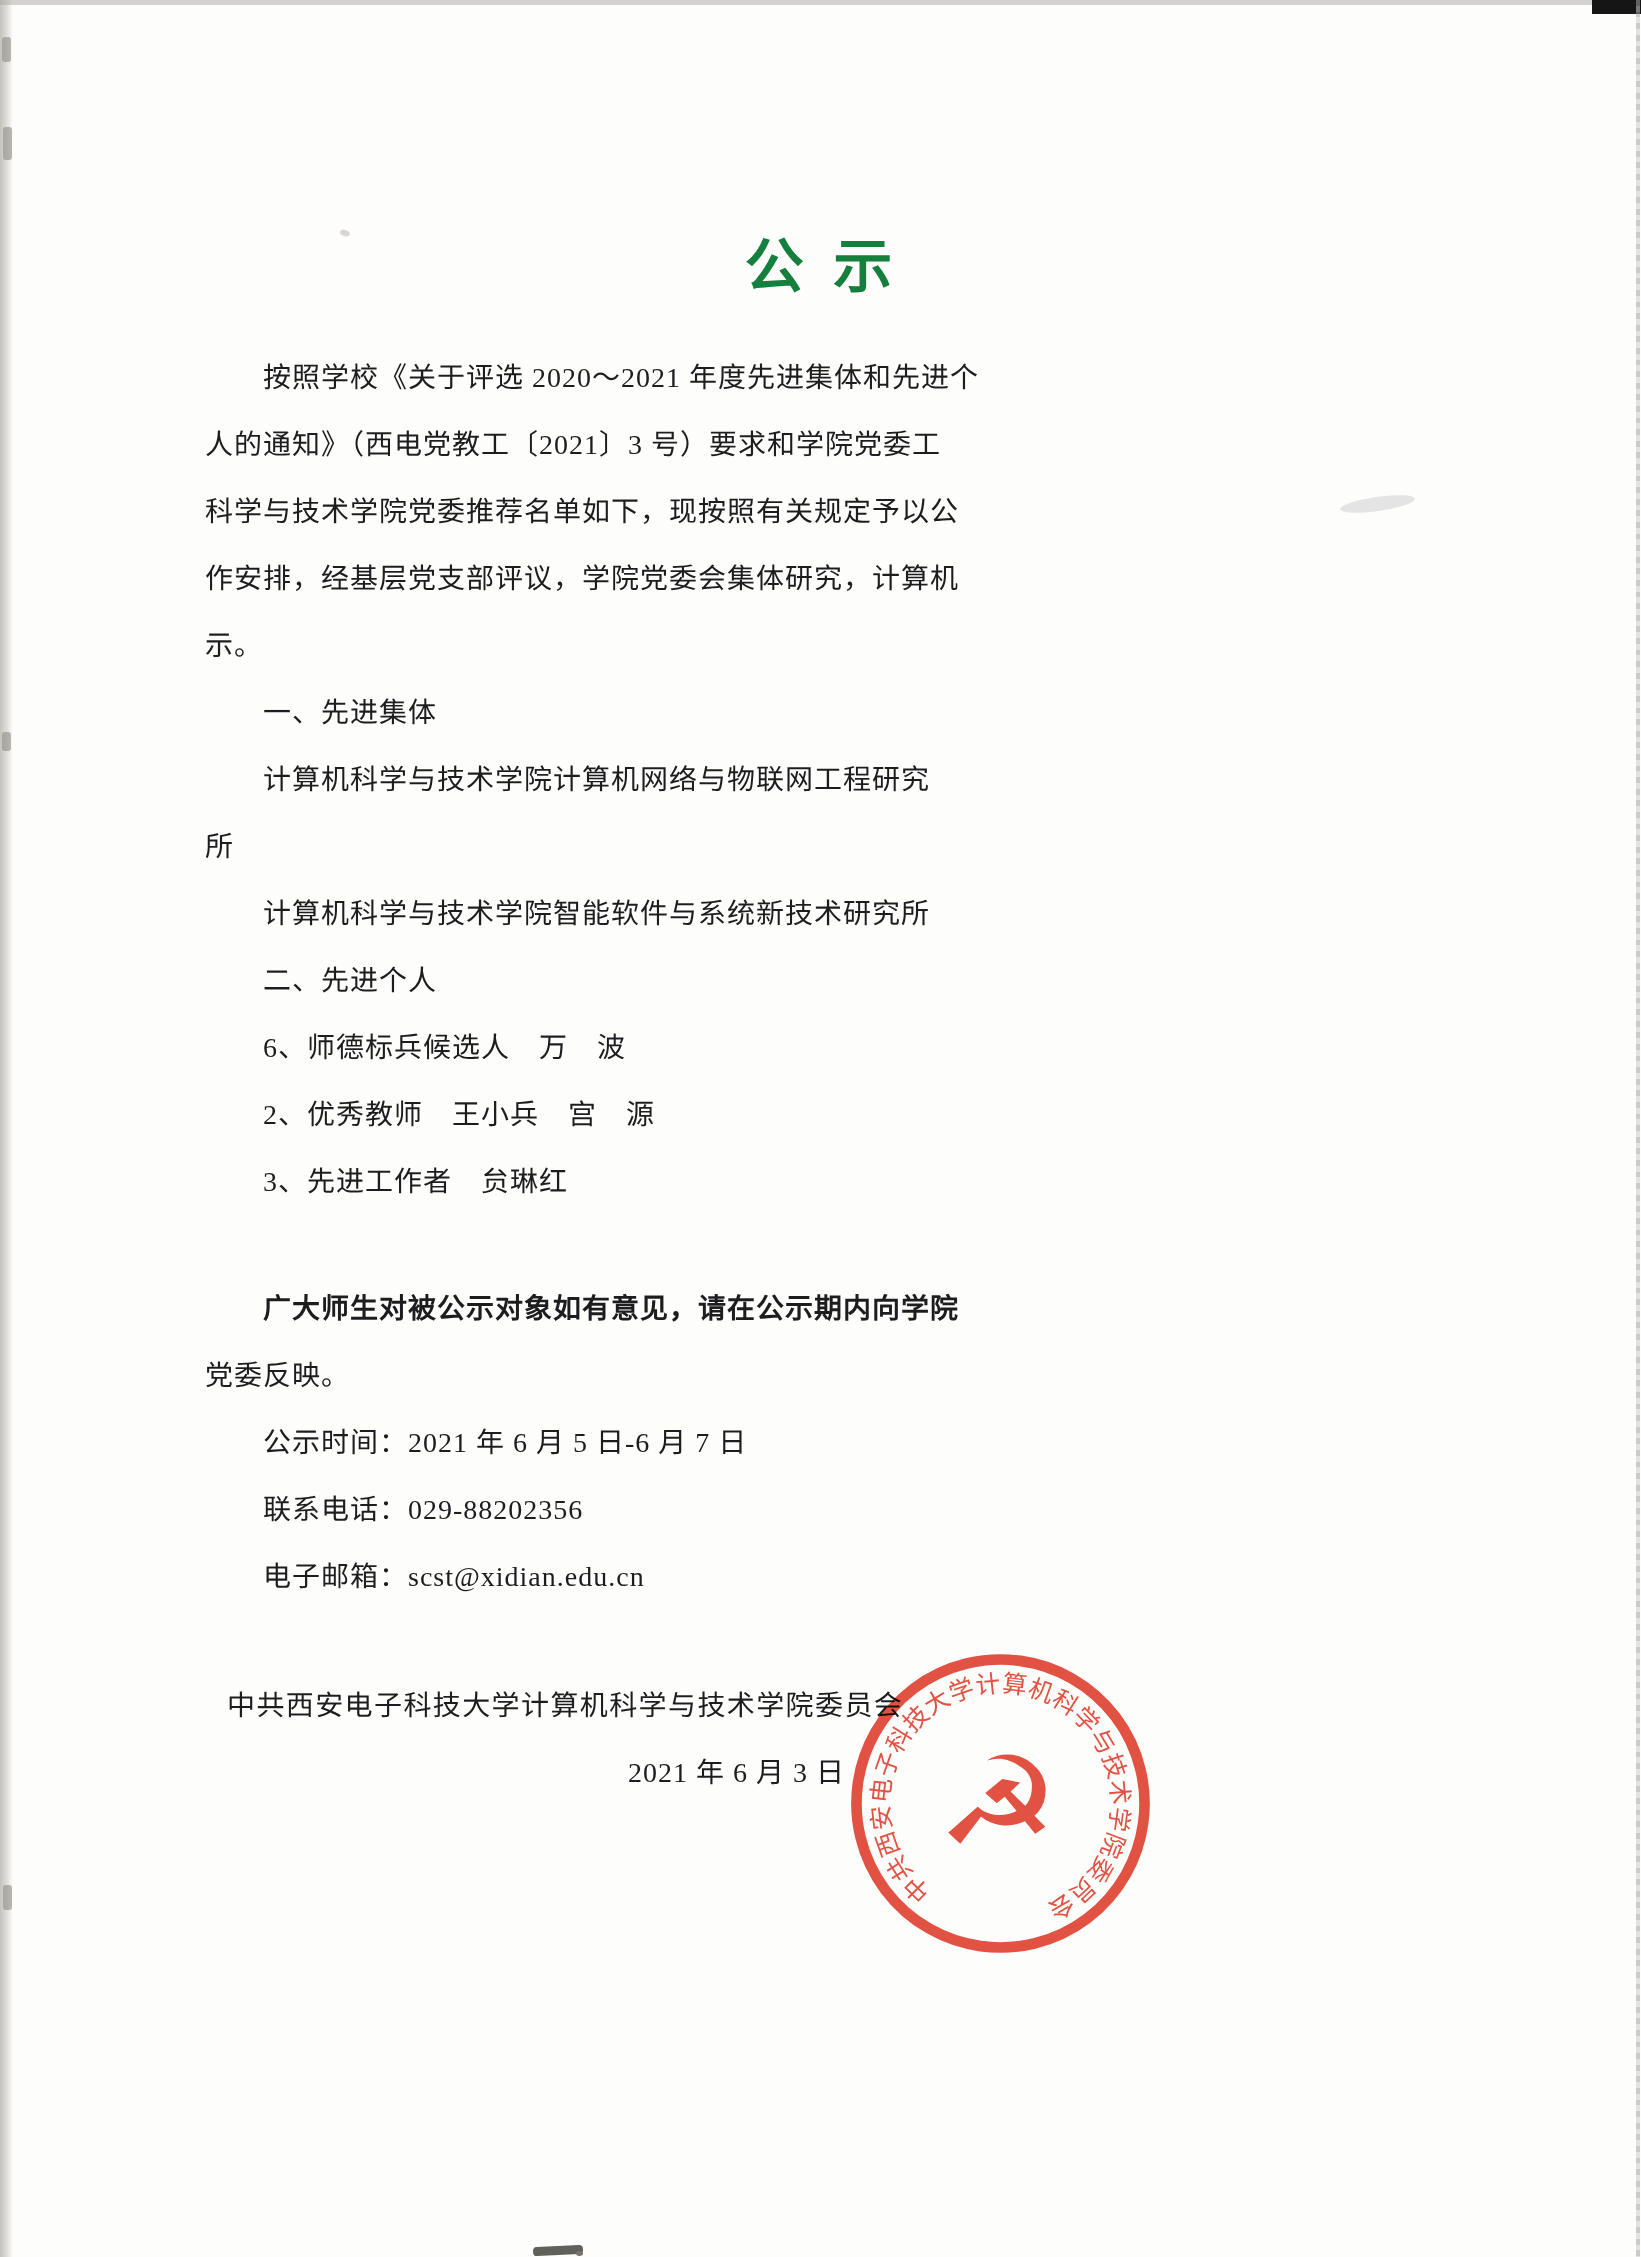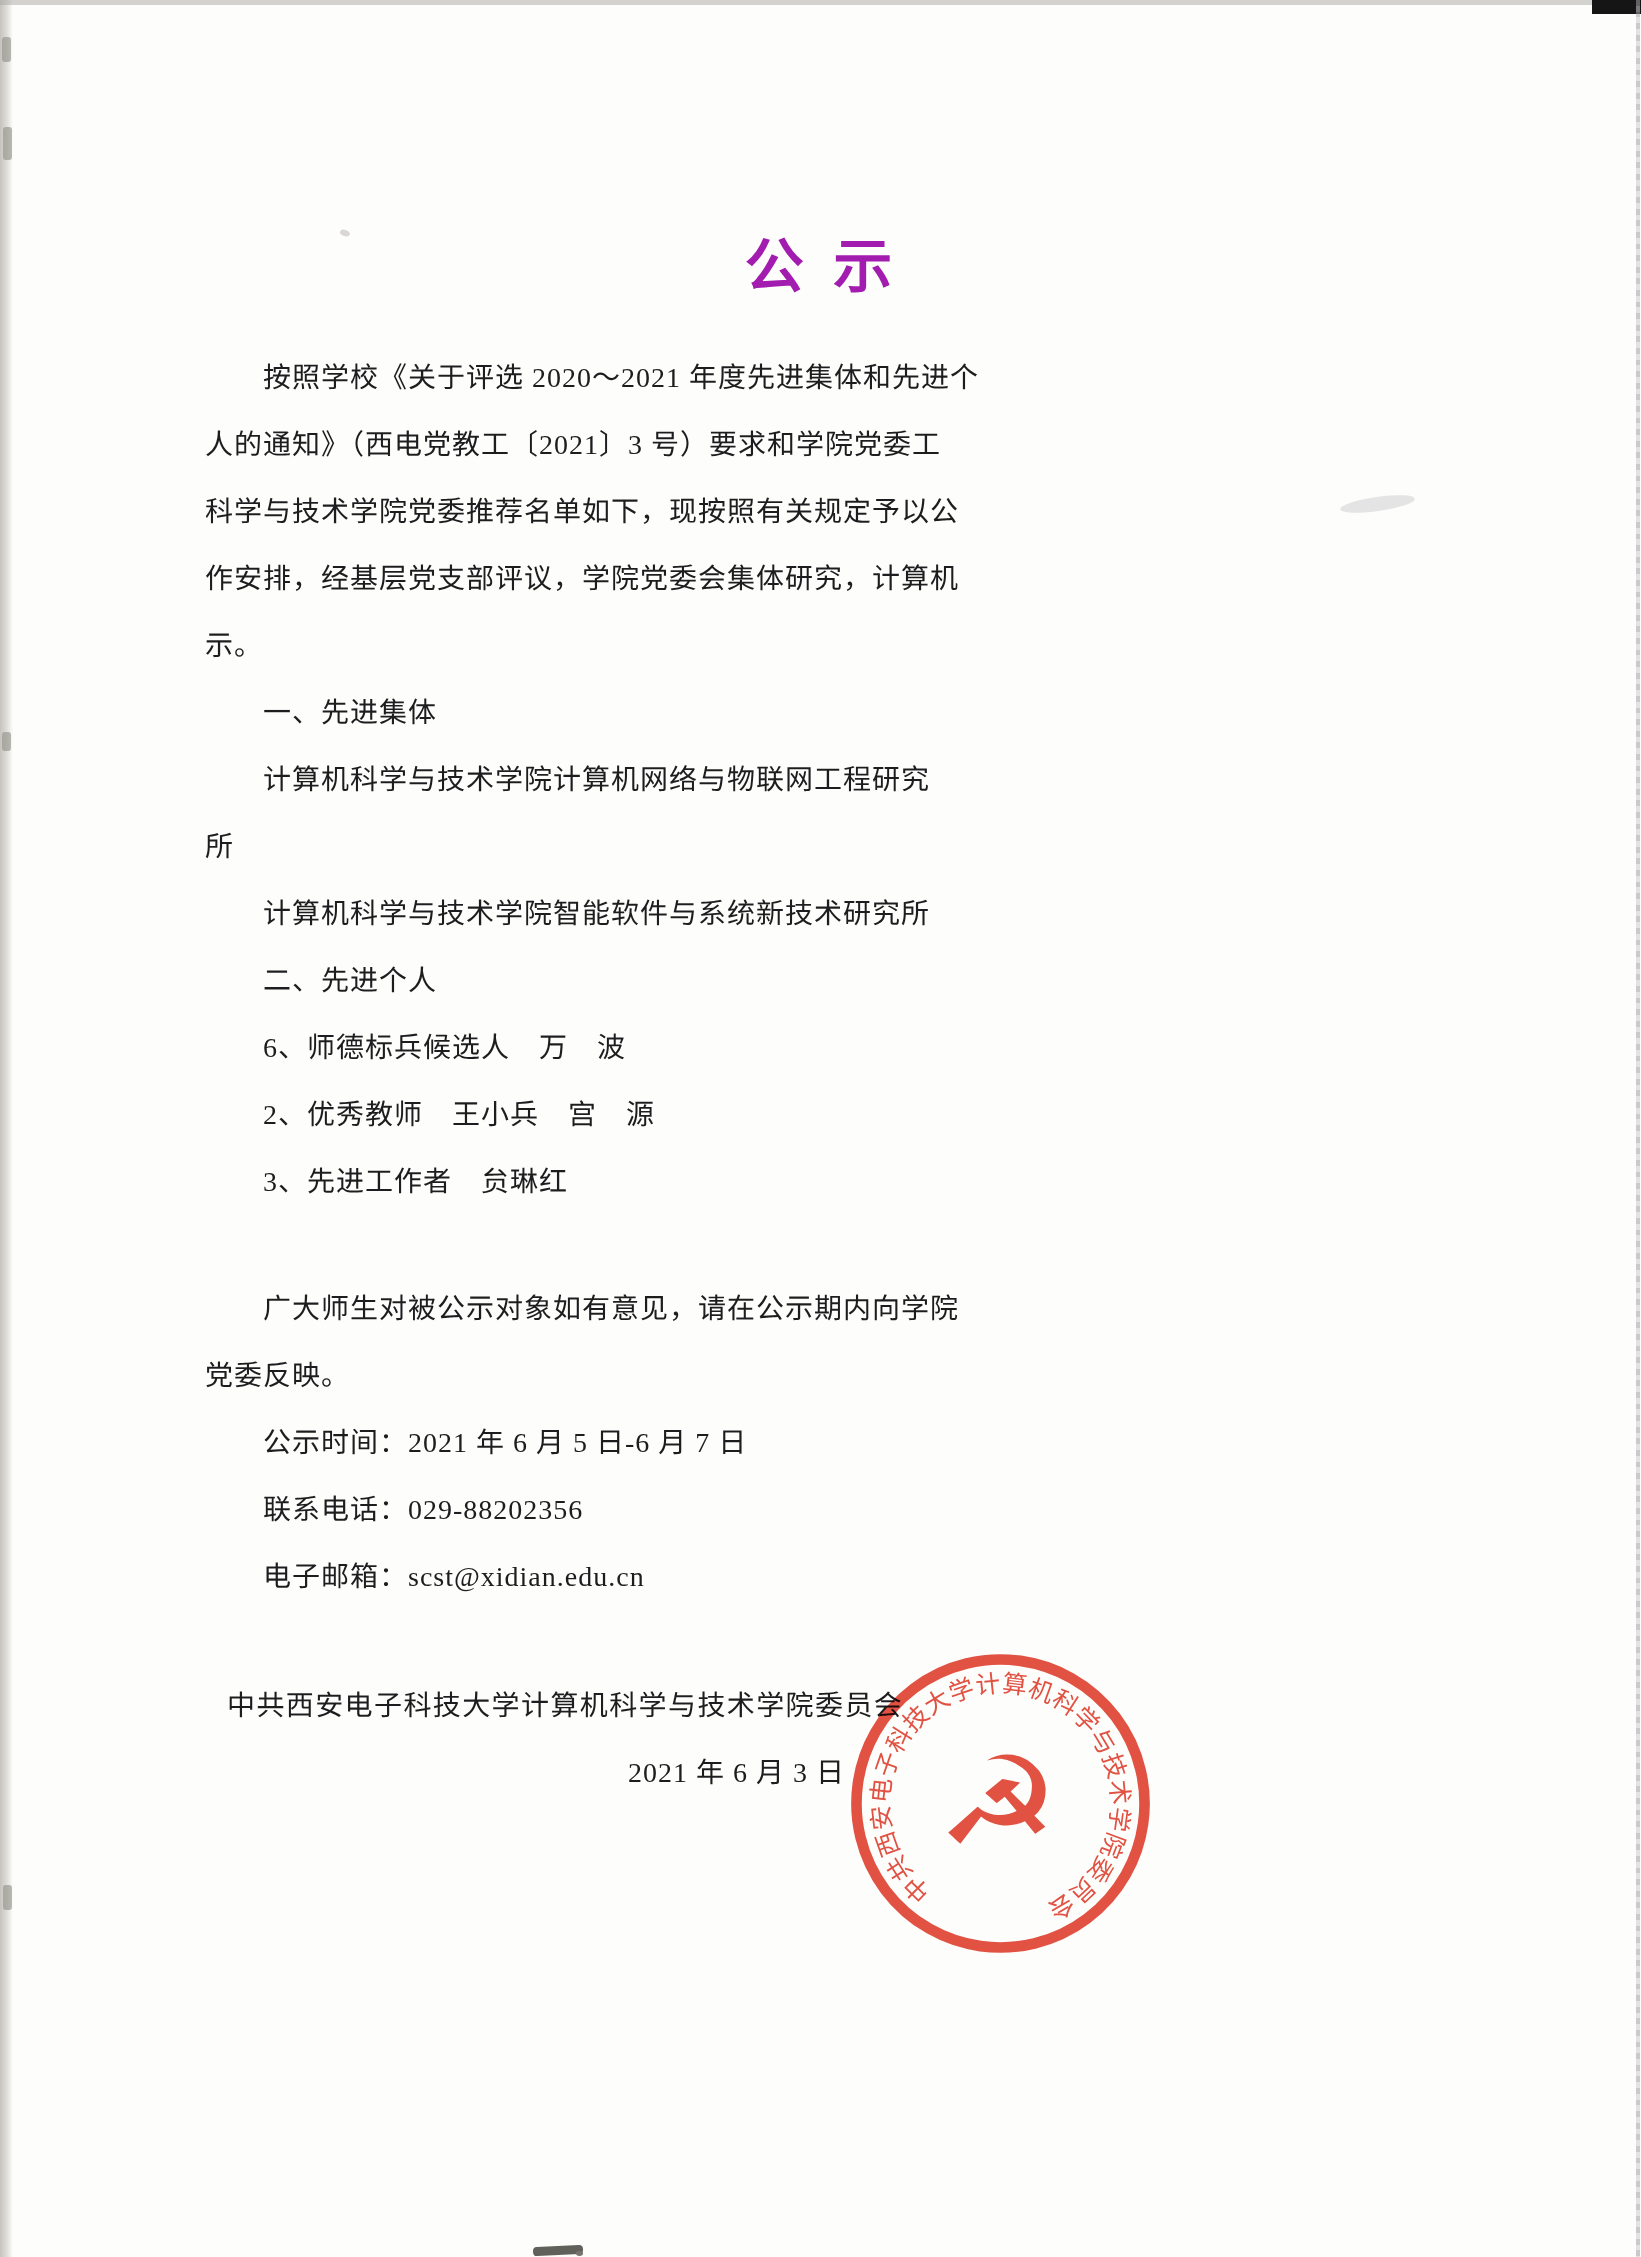--- a/index.html
+++ b/index.html
@@ -51,29 +51,29 @@
   .bottom-speck { position: absolute; left: 576px; top: 2251px; width: 6.8px; height: 4.8px;
     background: #77736e; border-radius: 50%; }
 
   
   .title {
     position: absolute; left: 205px; top: 232px; width: 1145px; height: 70px;
     margin: 0; text-align: center;
     font-size: 59px; font-weight: 700; line-height: 70px;
     letter-spacing: 0.5em; text-indent: 0.5em;
     transform: translateX(41px);
-    color: #a21caf;
+    color: #15803d;
   }
   .body-block {
     position: absolute; left: 205px; top: 344px; width: 1151px;
     font-size: 28px; line-height: 67px; letter-spacing: 1px;
     color: #1d1d1f;
   }
   .bl { height: 67px; white-space: pre; }
-  .gap1 { margin-top: 60px; }
+  .gap1 { margin-top: 60px; font-weight: bold; }
   .gap2 { margin-top: 62px; }
   .sig { padding-left: 22px; letter-spacing: 1.4px; }
   .date { padding-left: 423px; }
 
   
   .seal {
     position: absolute; left: 841px; top: 1644px; width: 319px; height: 319px;
     mix-blend-mode: multiply; opacity: .88;
   }
   .seal text { font-family: "Liberation Serif", "DejaVu Serif", serif; }

